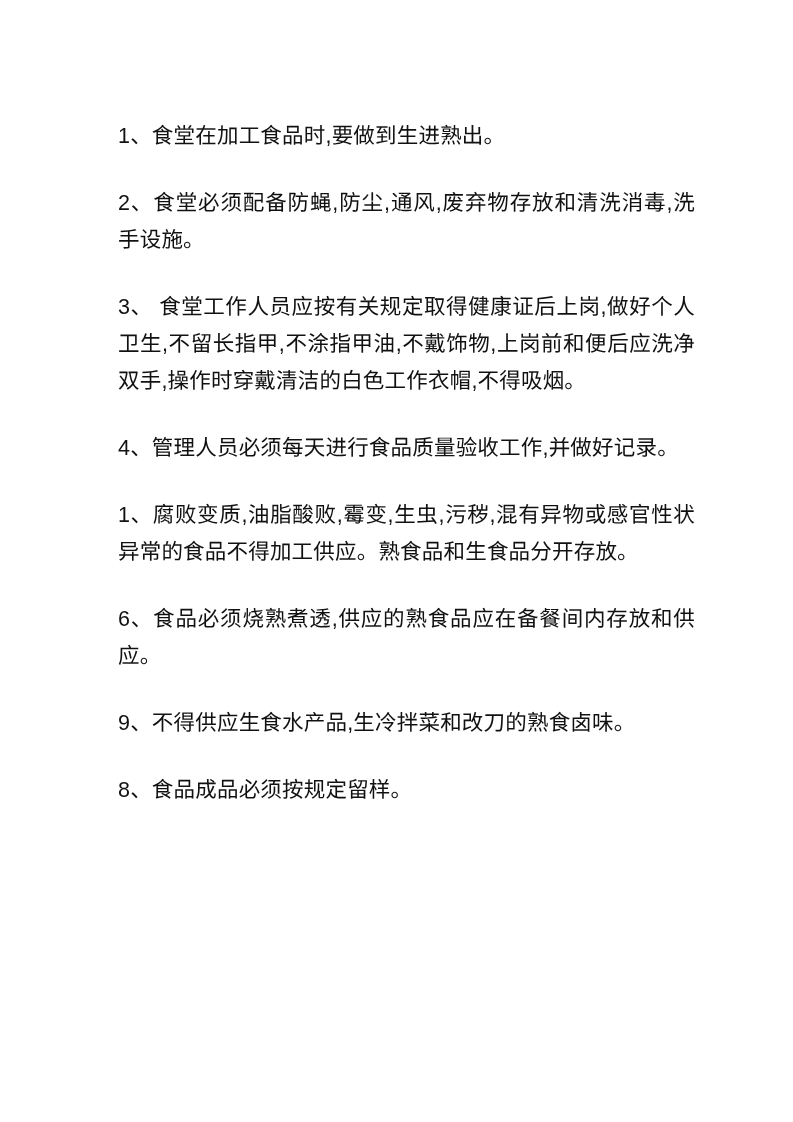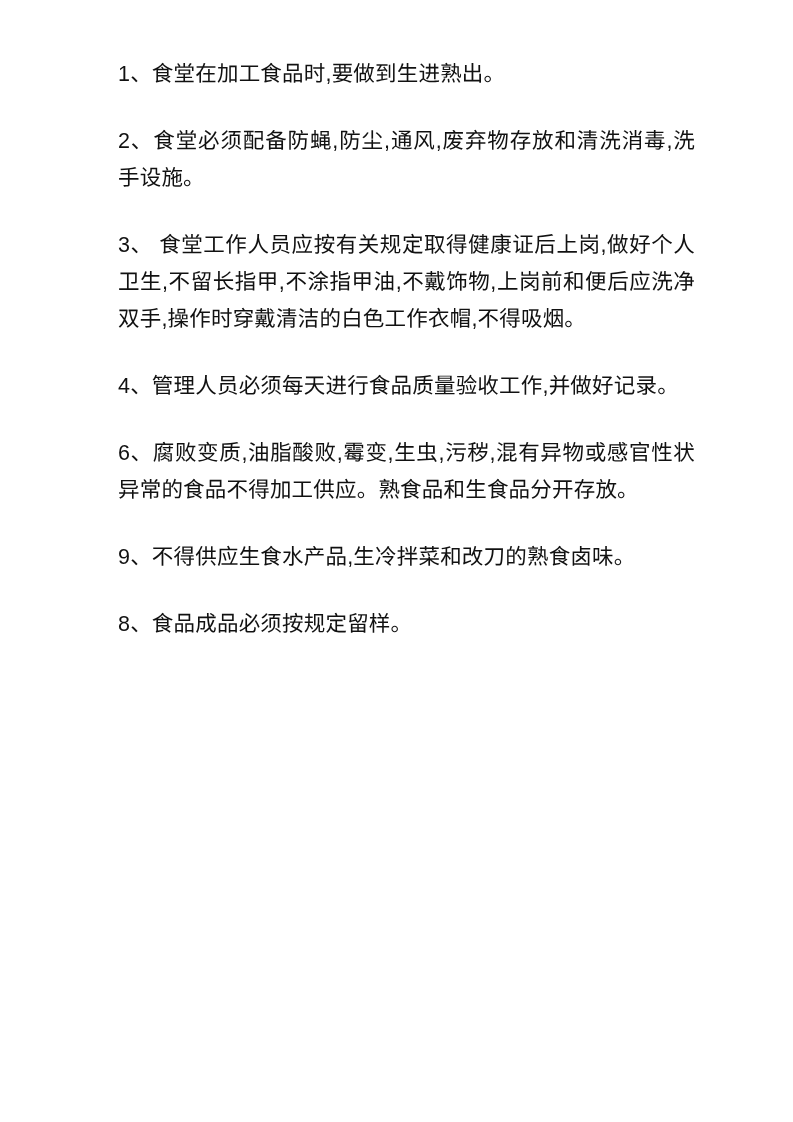--- a/index.html
+++ b/index.html
@@ -13,21 +13,21 @@
     height: 1122px;
     font-family: "Liberation Sans", "DejaVu Sans", sans-serif;
     color: #000000;
     overflow: hidden;
   }
   .page {
     position: relative;
     width: 793px;
     height: 1122px;
     box-sizing: border-box;
-    padding: 56px 98px 0 118px;
+    padding: 118px 98px 0 118px;
     background: #ffffff;
   }
   .doc-body {
     display: block;
   }
   .para {
     font-size: 21.5px;
     line-height: 1.72;
     letter-spacing: 0.2px;
     margin: 0 0 30px 0;
@@ -43,17 +43,18 @@
 </style>
 </head>
 <body>
 
 <div class="page">
   <div class="doc-body">
     <p class="para">1、食堂在加工食品时,要做到生进熟出。</p>
     <p class="para">2、食堂必须配备防蝇,防尘,通风,废弃物存放和清洗消毒,洗手设施。</p>
     <p class="para">3、 食堂工作人员应按有关规定取得健康证后上岗,做好个人卫生,不留长指甲,不涂指甲油,不戴饰物,上岗前和便后应洗净双手,操作时穿戴清洁的白色工作衣帽,不得吸烟。</p>
     <p class="para">4、管理人员必须每天进行食品质量验收工作,并做好记录。</p>
-    <p class="para">6、腐败变质,油脂酸败,霉变,生虫,污秽,混有异物或感官性状异常的食品不得加工供应。熟食品和生食品分开存放。</p>
+    <p class="para">1、腐败变质,油脂酸败,霉变,生虫,污秽,混有异物或感官性状异常的食品不得加工供应。熟食品和生食品分开存放。</p>
+    <p class="para">6、食品必须烧熟煮透,供应的熟食品应在备餐间内存放和供应。</p>
     <p class="para">9、不得供应生食水产品,生冷拌菜和改刀的熟食卤味。</p>
     <p class="para">8、食品成品必须按规定留样。</p>
   </div>
 </div>
 
 </body></html>

